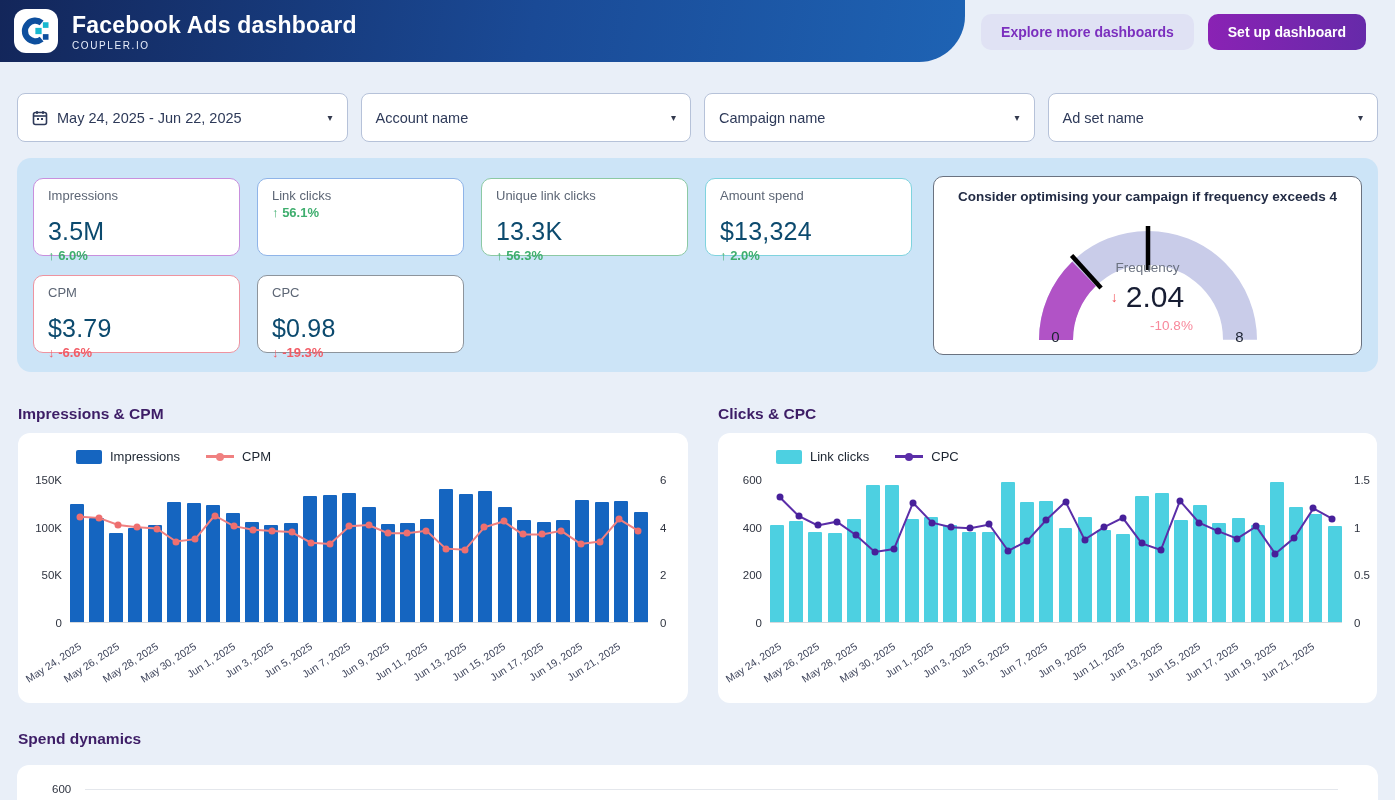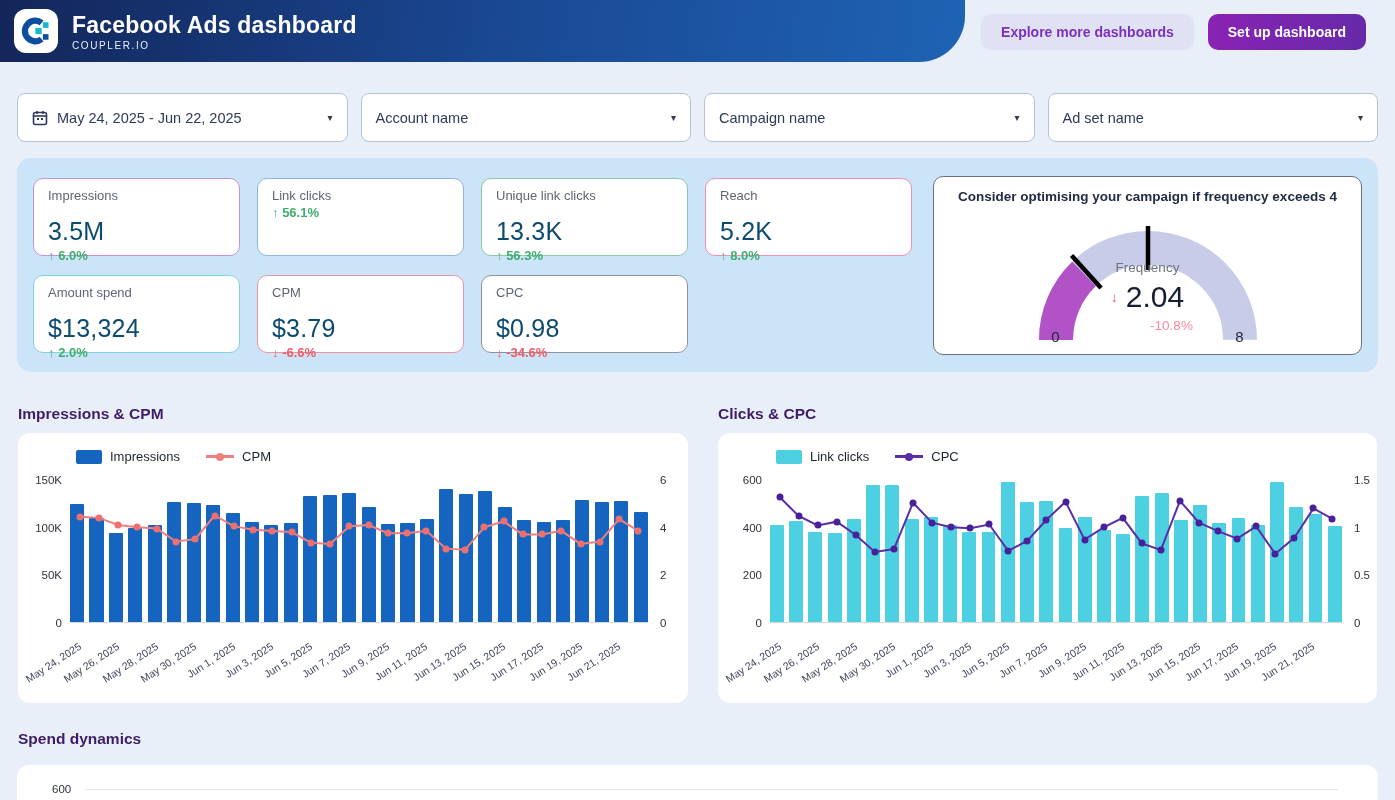--- a/index.html
+++ b/index.html
@@ -135,39 +135,34 @@
         </div>
         <div class="kpi-card" style="border-color: rgb(143, 180, 232);">
           <div class="kpi-label">Link clicks</div>
           <div class="kpi-delta up"><span>↑ </span><span>56.1%</span></div>
         </div>
         <div class="kpi-card" style="border-color: rgb(140, 201, 164);">
           <div class="kpi-label">Unique link clicks</div>
           <div class="kpi-value">13.3K</div>
           <div class="kpi-delta up"><span>↑ </span><span>56.3%</span></div>
         </div>
-        <div class="kpi-card" style="border-color: rgb(239, 143, 177);">
-          <div class="kpi-label">Reach</div>
-          <div class="kpi-value">5.2K</div>
-          <div class="kpi-delta up"><span>↑ </span><span>8.0%</span></div>
-        </div>
         <div class="kpi-card" style="border-color: rgb(127, 211, 222);">
           <div class="kpi-label">Amount spend</div>
           <div class="kpi-value">$13,324</div>
           <div class="kpi-delta up"><span>↑ </span><span>2.0%</span></div>
         </div>
         <div class="kpi-card" style="border-color: rgb(238, 147, 160);">
           <div class="kpi-label">CPM</div>
           <div class="kpi-value">$3.79</div>
           <div class="kpi-delta down"><span>↓ </span><span>-6.6%</span></div>
         </div>
         <div class="kpi-card" style="border-color: rgb(141, 148, 156);">
           <div class="kpi-label">CPC</div>
           <div class="kpi-value">$0.98</div>
-          <div class="kpi-delta down"><span>↓ </span><span>-34.6%</span></div>
+          <div class="kpi-delta down"><span>↓ </span><span>-19.3%</span></div>
         </div>
       </div>
 
     <div class="gauge-card">
       <div class="gauge-note">Consider optimising your campaign if frequency exceeds 4</div>
       <div class="gauge-wrap">
         <svg viewBox="0 0 330 142">
           <path id="gTrack" fill="none" stroke-linecap="butt" d="M 73.0 134.0 A 92 92 0 0 1 257.0 133.8" stroke="#c9cce9" stroke-width="34"></path>
           <path id="gFill" fill="none" stroke-linecap="butt" d="M 73.0 134.0 A 92 92 0 0 1 101.0 67.9" stroke="#b153c6" stroke-width="34"></path>
           <line id="gTickVal" stroke="#000" stroke-width="4.5" x1="118.07013667288405" y1="82.06169113170685" x2="88.57136543869689" y2="49.41475412877975"></line>

